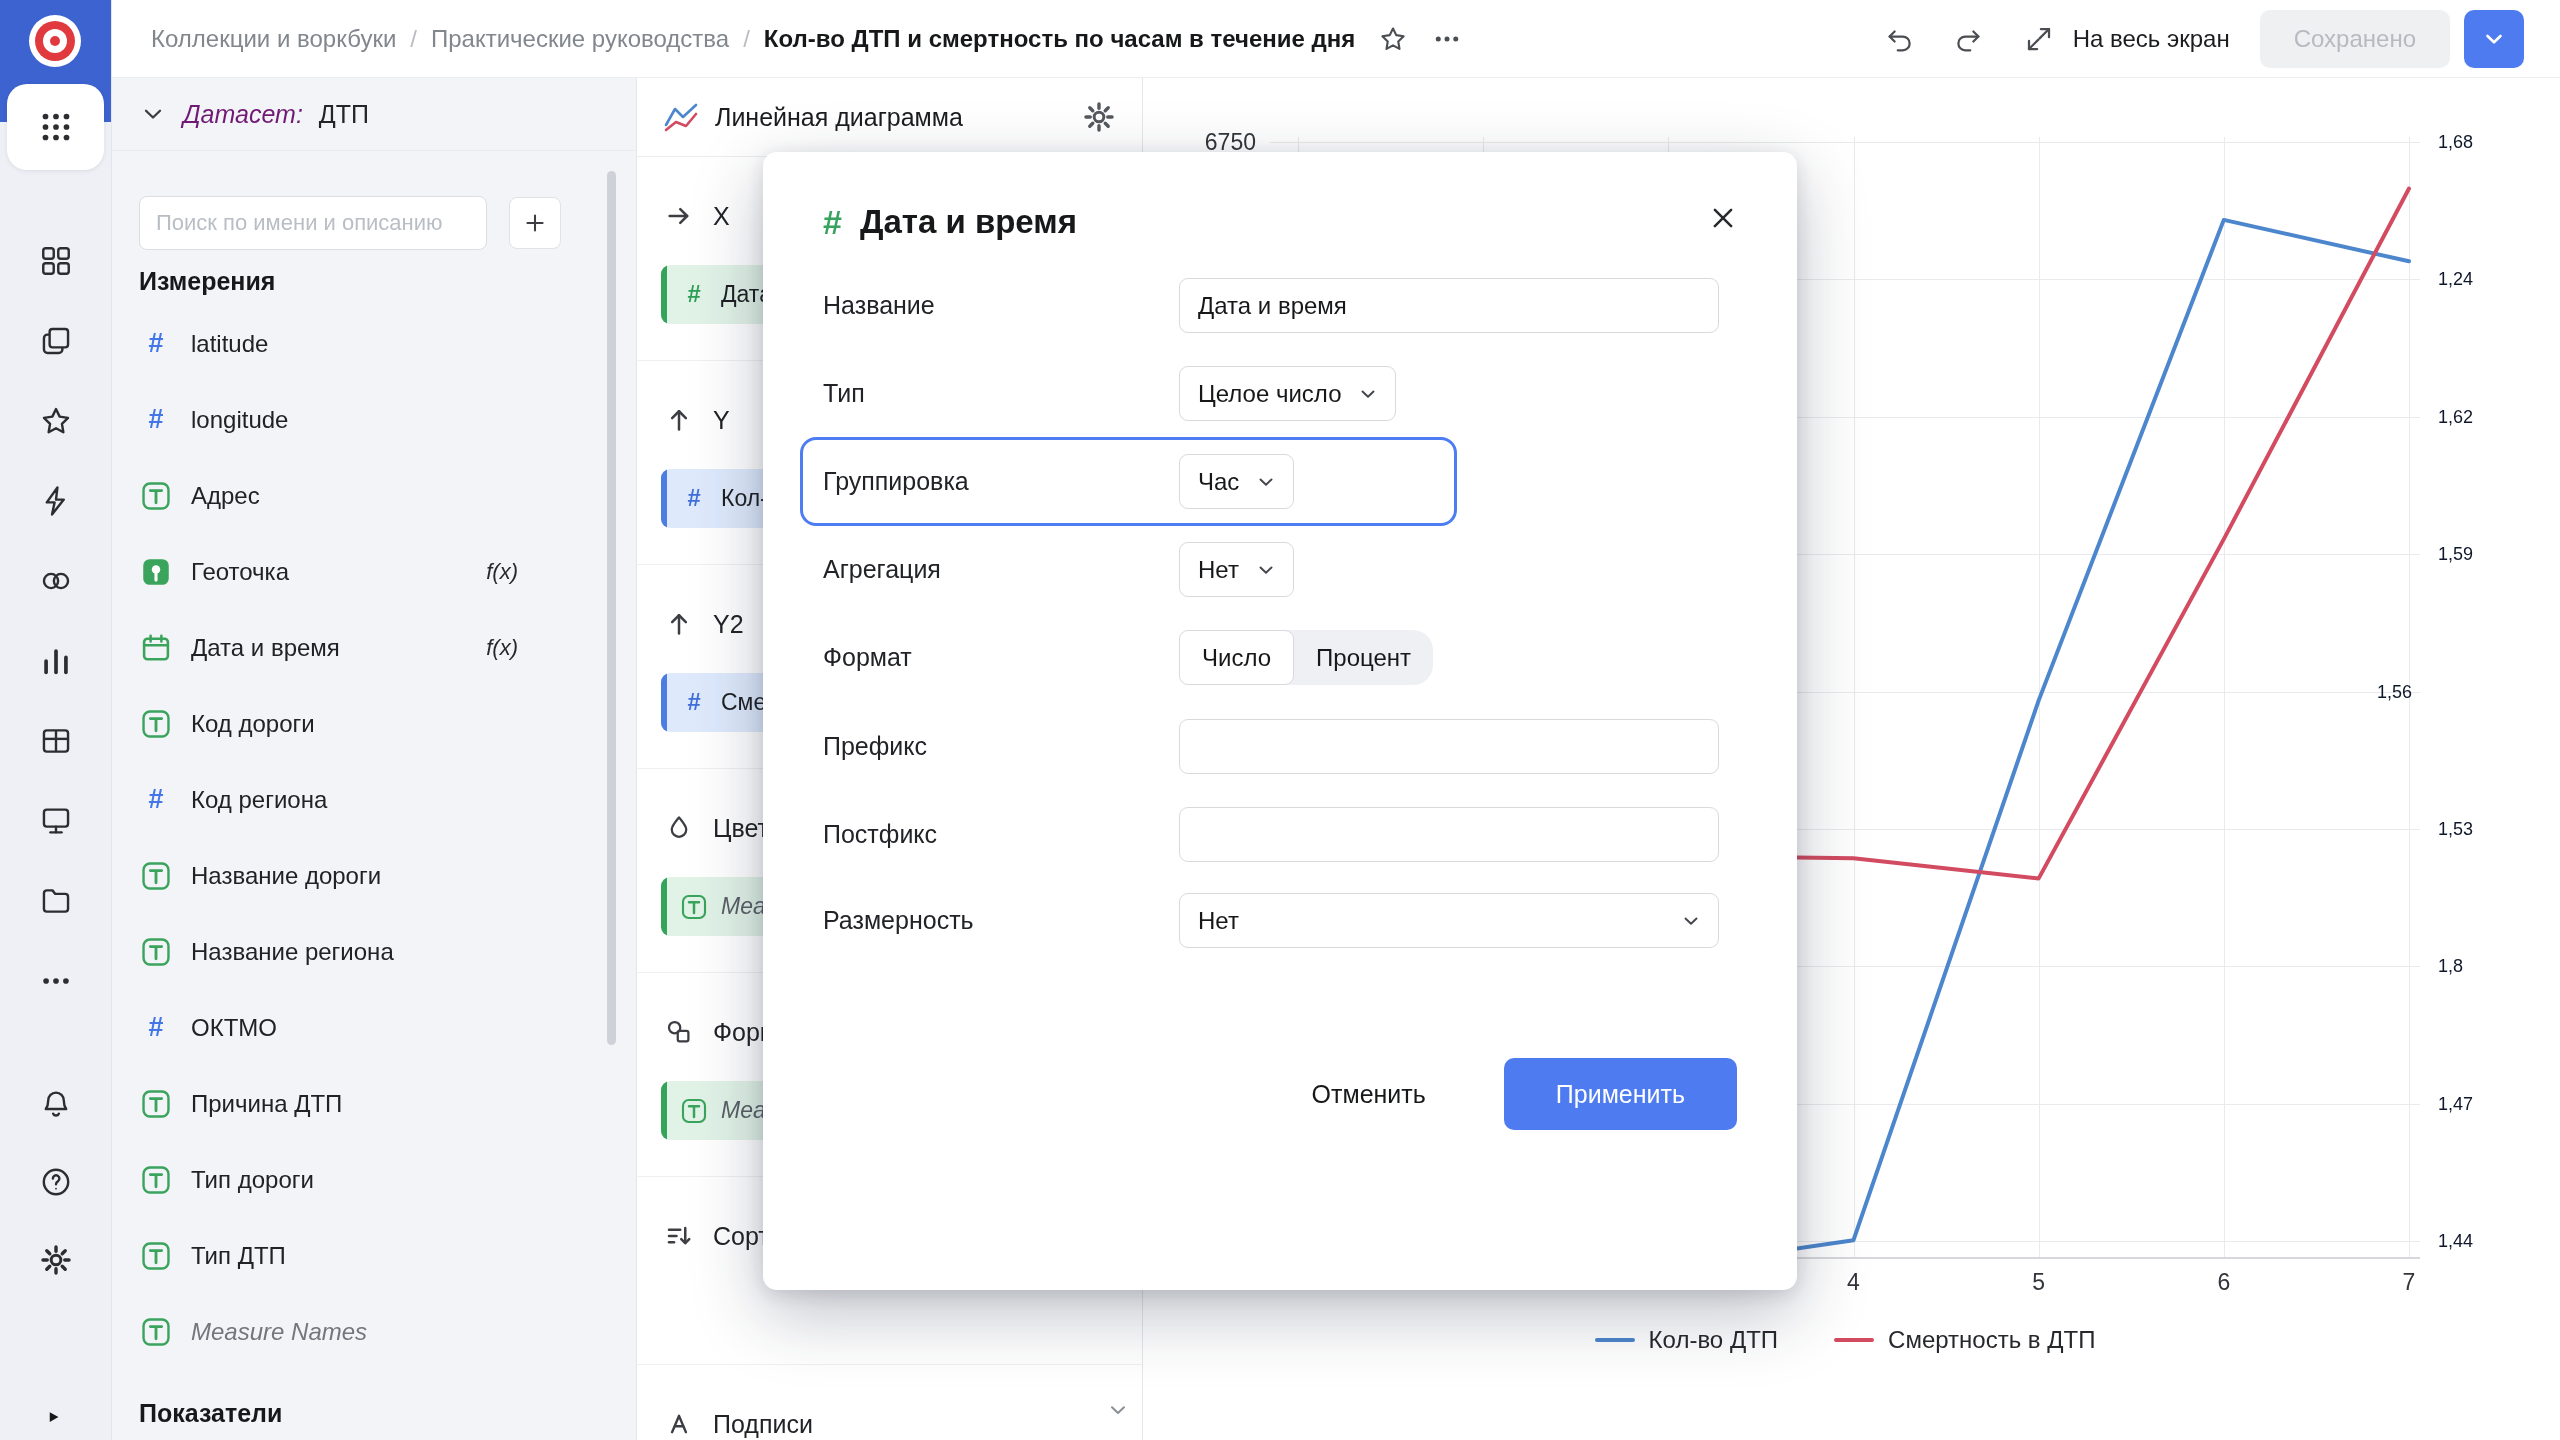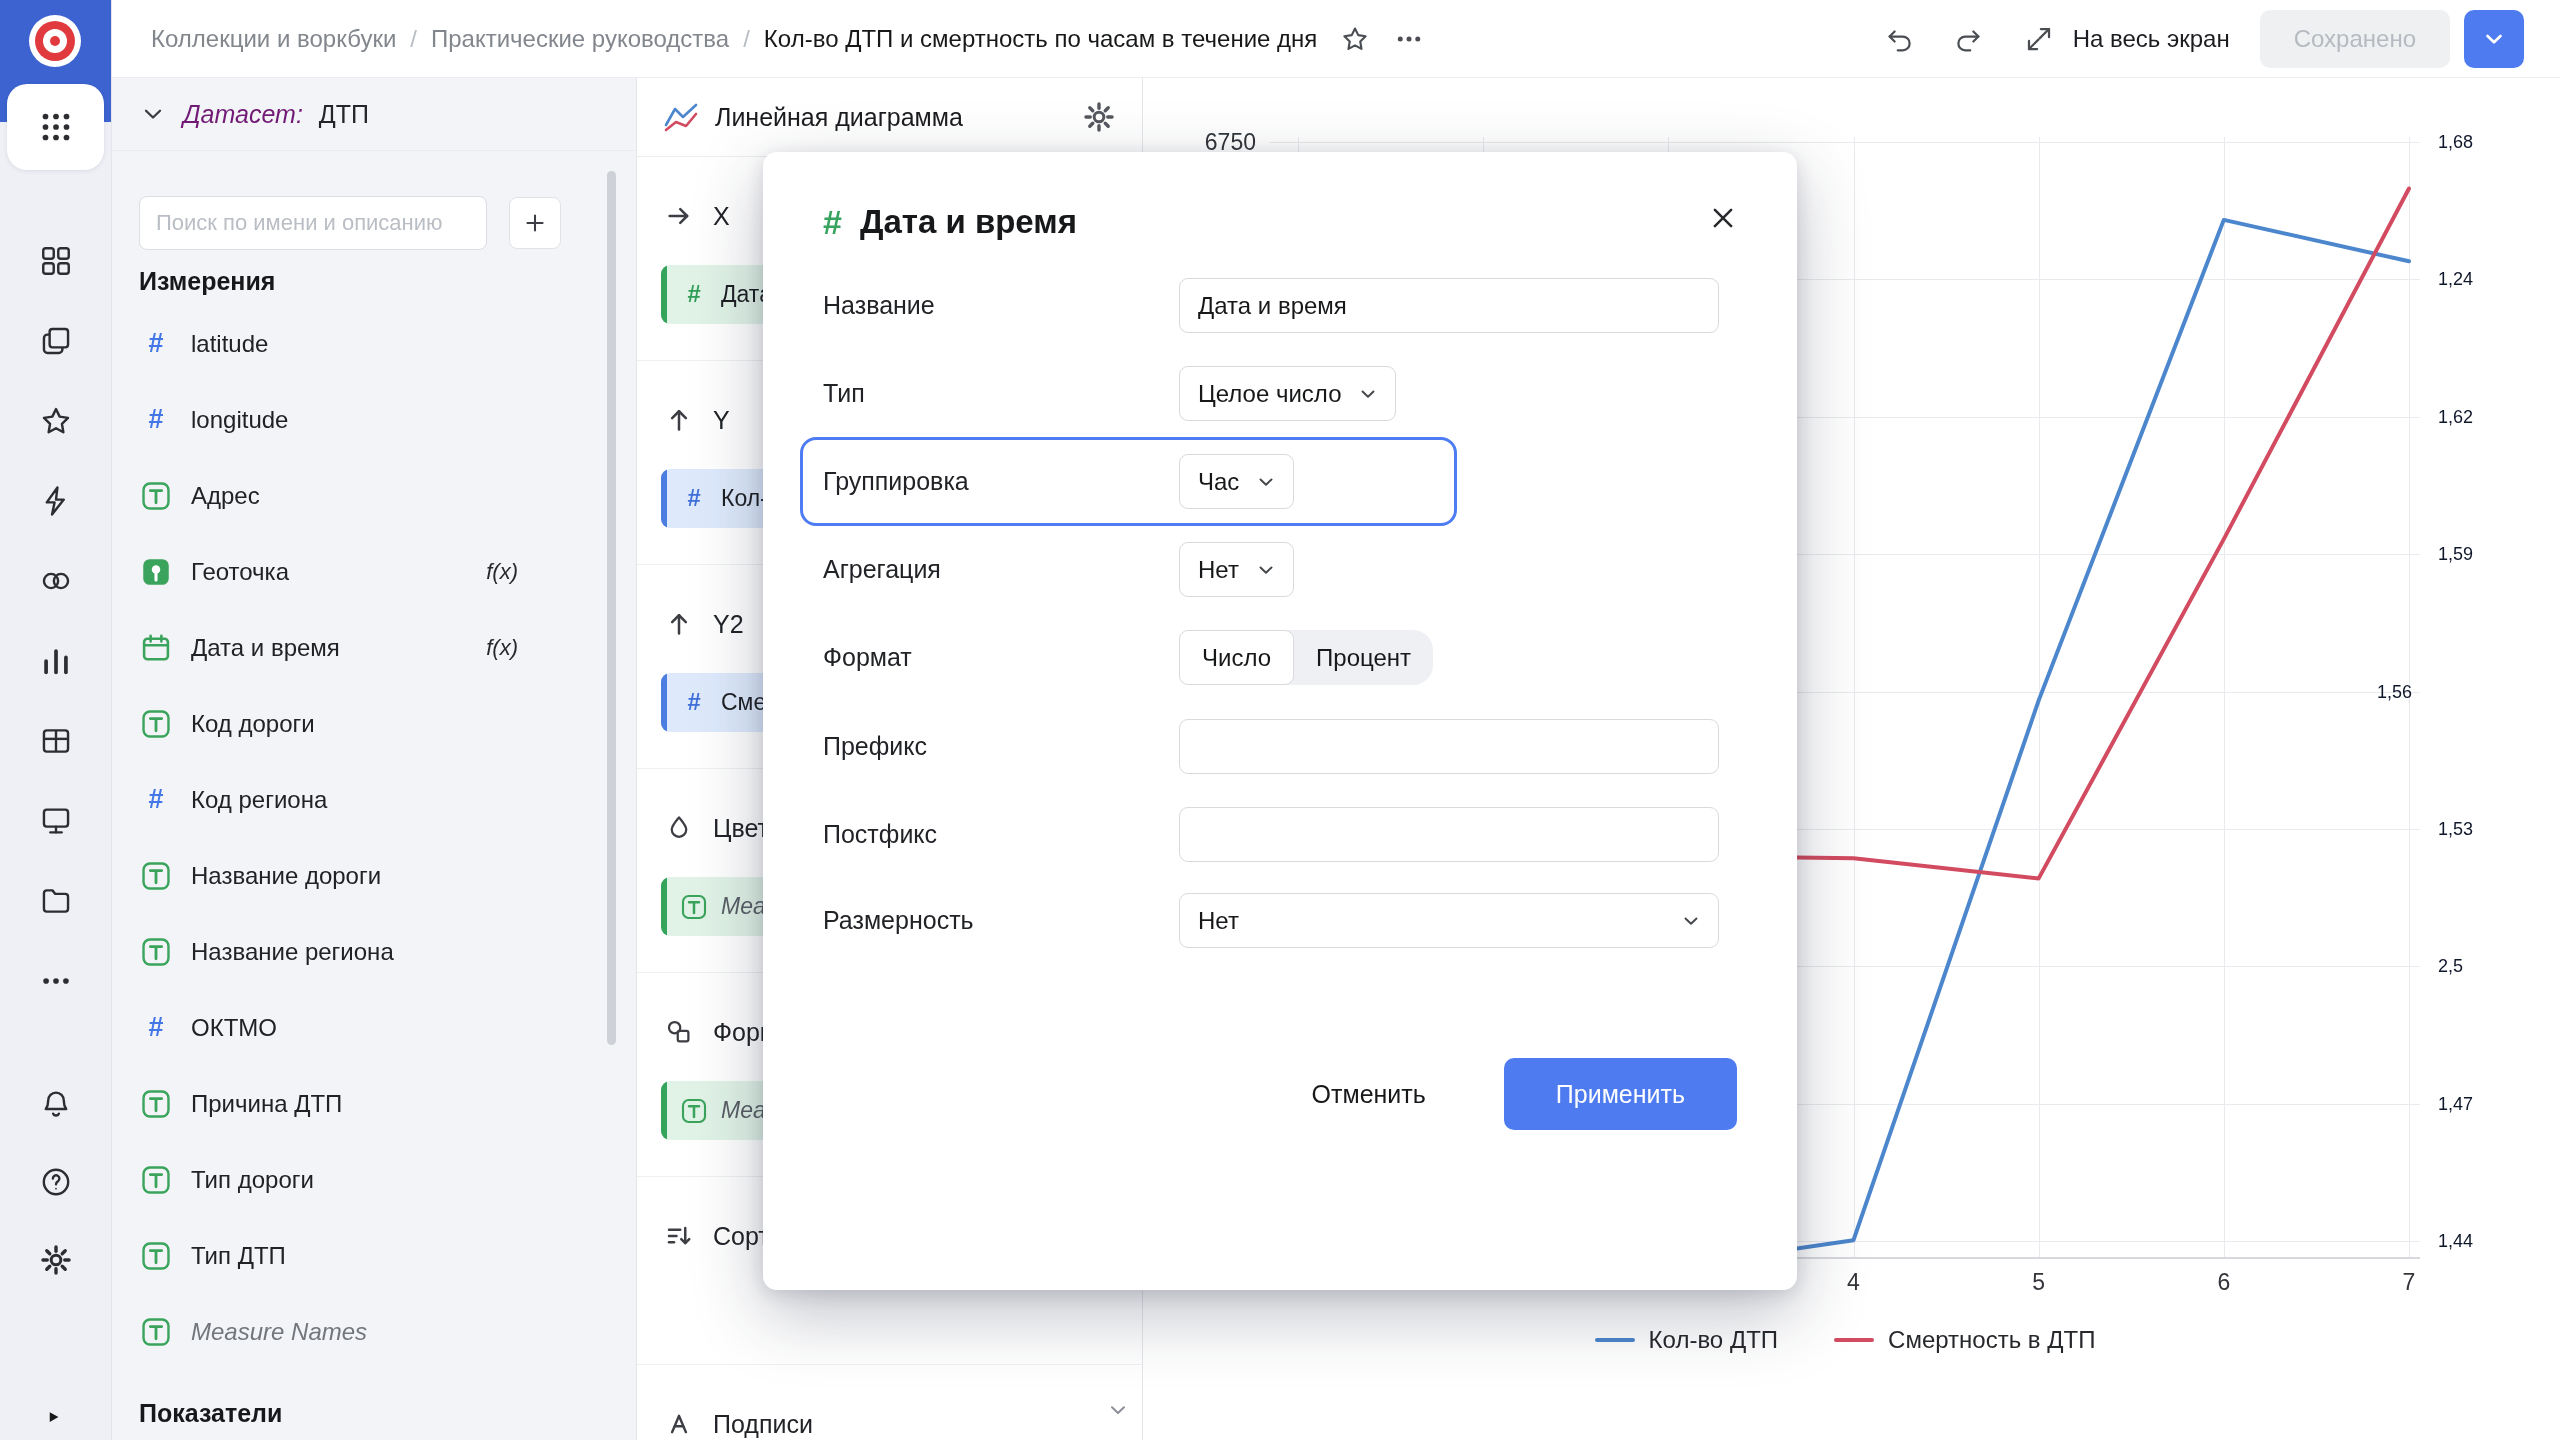--- a/index.html
+++ b/index.html
@@ -6,21 +6,21 @@
     font-family:"Liberation Sans", sans-serif;color:#17181a;}
   .stage{position:relative;width:2560px;height:1440px;overflow:hidden;background:#fff;}
 
   
   .topbar{position:absolute;left:111px;top:0;width:2449px;height:78px;background:#fff;
     border-bottom:1px solid #ebedf0;display:flex;align-items:center;
     padding:0 36px 0 40px;box-sizing:border-box;z-index:5;}
   .crumbs{display:flex;align-items:center;gap:14px;font-size:24px;white-space:nowrap;}
   .crumb-link{color:#82868d;cursor:pointer;}
   .crumb-sep{color:#b9bcc1;}
-  .crumb-current{color:#17181a;font-weight:400;}
+  .crumb-current{color:#17181a;font-weight:700;}
   .tb-icon{width:44px;height:44px;display:flex;align-items:center;justify-content:center;color:#4a4d52;}
   .tb-icon svg{width:30px;height:30px;}
   .crumbs-extra{display:flex;align-items:center;gap:10px;margin-left:16px;}
   .tb-right{margin-left:auto;display:flex;align-items:center;gap:26px;}
   .fs-group{display:flex;align-items:center;gap:12px;font-size:24px;color:#1c1d20;}
   .saved-btn{height:58px;padding:0 34px;border-radius:10px;background:#eef0f2;color:#b6bac1;
     font-size:24px;display:flex;align-items:center;margin-left:4px;}
   .dd-btn{width:60px;height:58px;border-radius:10px;background:#4e7cf0;display:flex;
     align-items:center;justify-content:center;color:#fff;margin-left:-12px;}
   .dd-btn svg{width:26px;height:26px;}
@@ -656,21 +656,21 @@
       <div class="ax-r" style="left: 1295px; top: 201.375px;">1,24</div>
       <div class="gl-h" style="left: 127px; width: 1150px; top: 338.75px;"></div>
       <div class="ax-r" style="left: 1295px; top: 338.75px;">1,62</div>
       <div class="gl-h" style="left: 127px; width: 1150px; top: 476.125px;"></div>
       <div class="ax-r" style="left: 1295px; top: 476.125px;">1,59</div>
       <div class="gl-h" style="left: 127px; width: 1150px; top: 613.5px;"></div>
       <div class="ax-r" style="left: 1234px; top: 613.5px;">1,56</div>
       <div class="gl-h" style="left: 127px; width: 1150px; top: 750.875px;"></div>
       <div class="ax-r" style="left: 1295px; top: 750.875px;">1,53</div>
       <div class="gl-h" style="left: 127px; width: 1150px; top: 888.25px;"></div>
-      <div class="ax-r" style="left: 1295px; top: 888.25px;">2,5</div>
+      <div class="ax-r" style="left: 1295px; top: 888.25px;">1,8</div>
       <div class="gl-h" style="left: 127px; width: 1150px; top: 1025.62px;"></div>
       <div class="ax-r" style="left: 1295px; top: 1025.62px;">1,47</div>
       <div class="gl-h" style="left: 127px; width: 1150px; top: 1163px;"></div>
       <div class="ax-r" style="left: 1295px; top: 1163px;">1,44</div>
       <div class="ax-bottom" style="left: 127px; width: 1150px; top: 1179px;"></div>
       <div class="ax-l" style="left: 0px; width: 113px; top: 64px;">6750</div>
       <div class="ax-x" style="left: 710.51px; top: 1191px;">4</div>
       <div class="ax-x" style="left: 895.68px; top: 1191px;">5</div>
       <div class="ax-x" style="left: 1080.85px; top: 1191px;">6</div>
       <div class="ax-x" style="left: 1266.02px; top: 1191px;">7</div>

